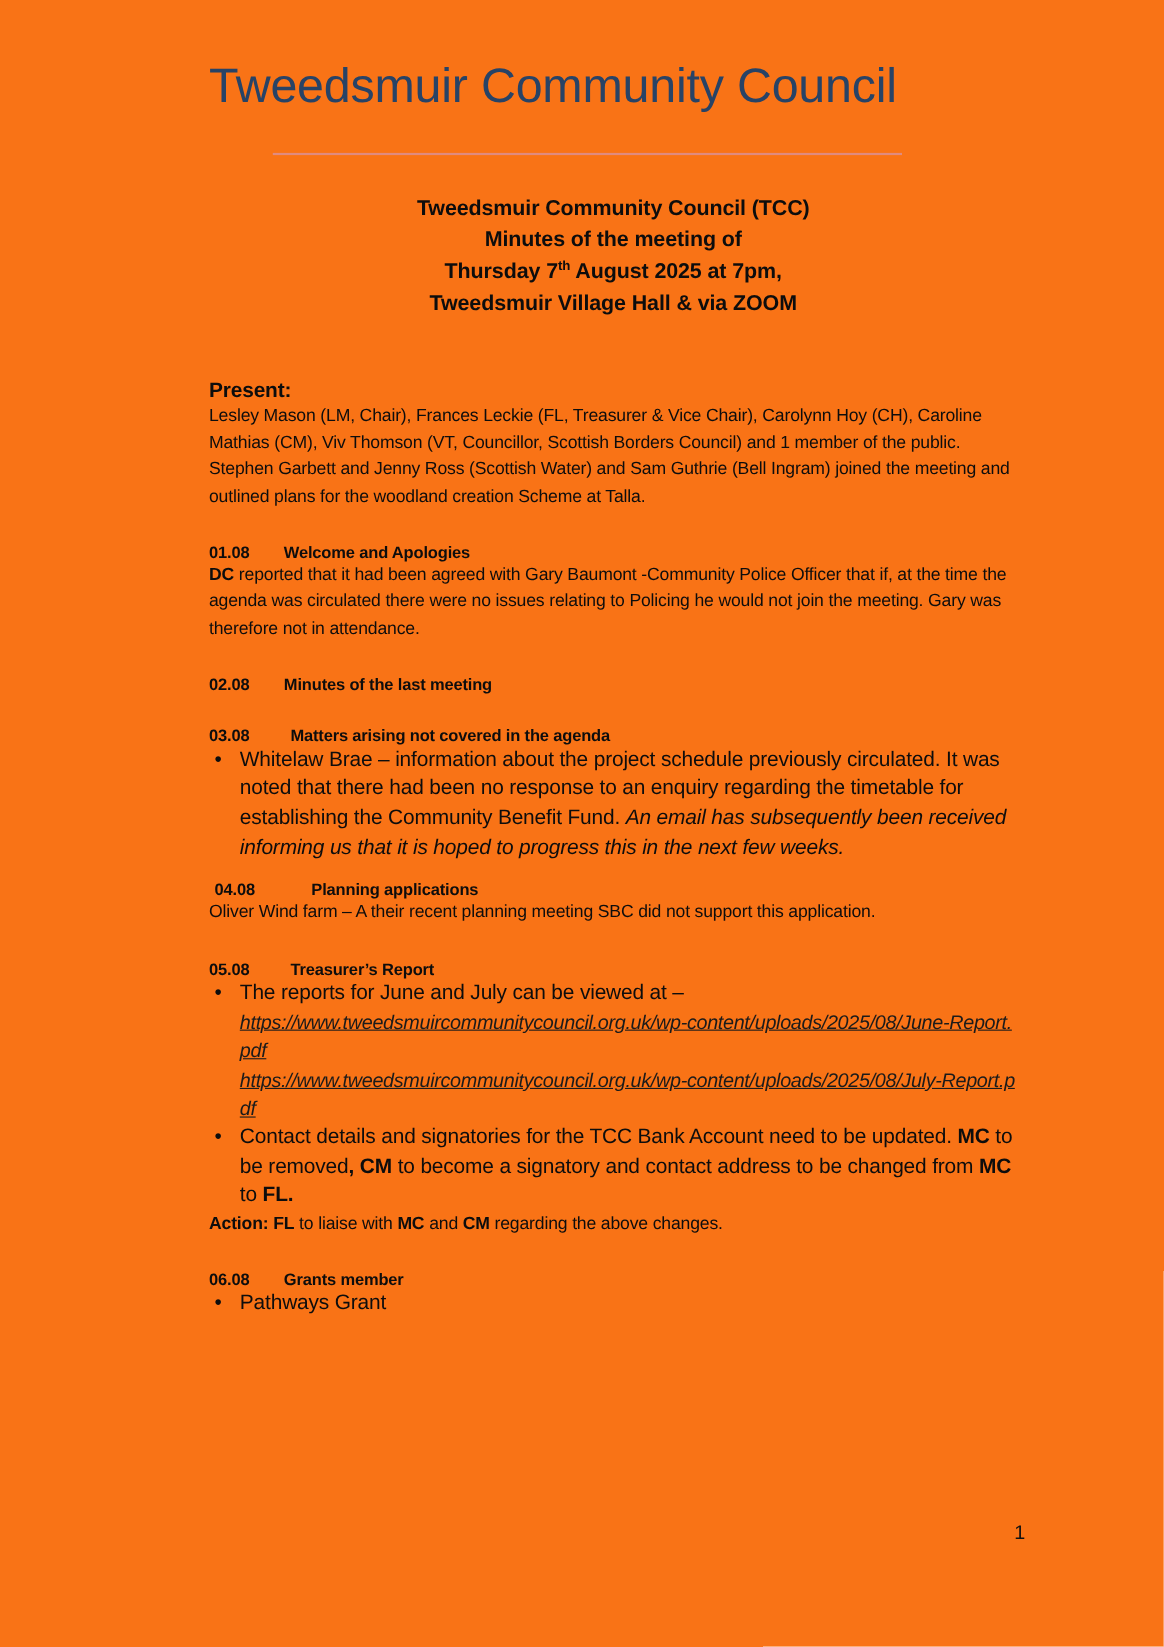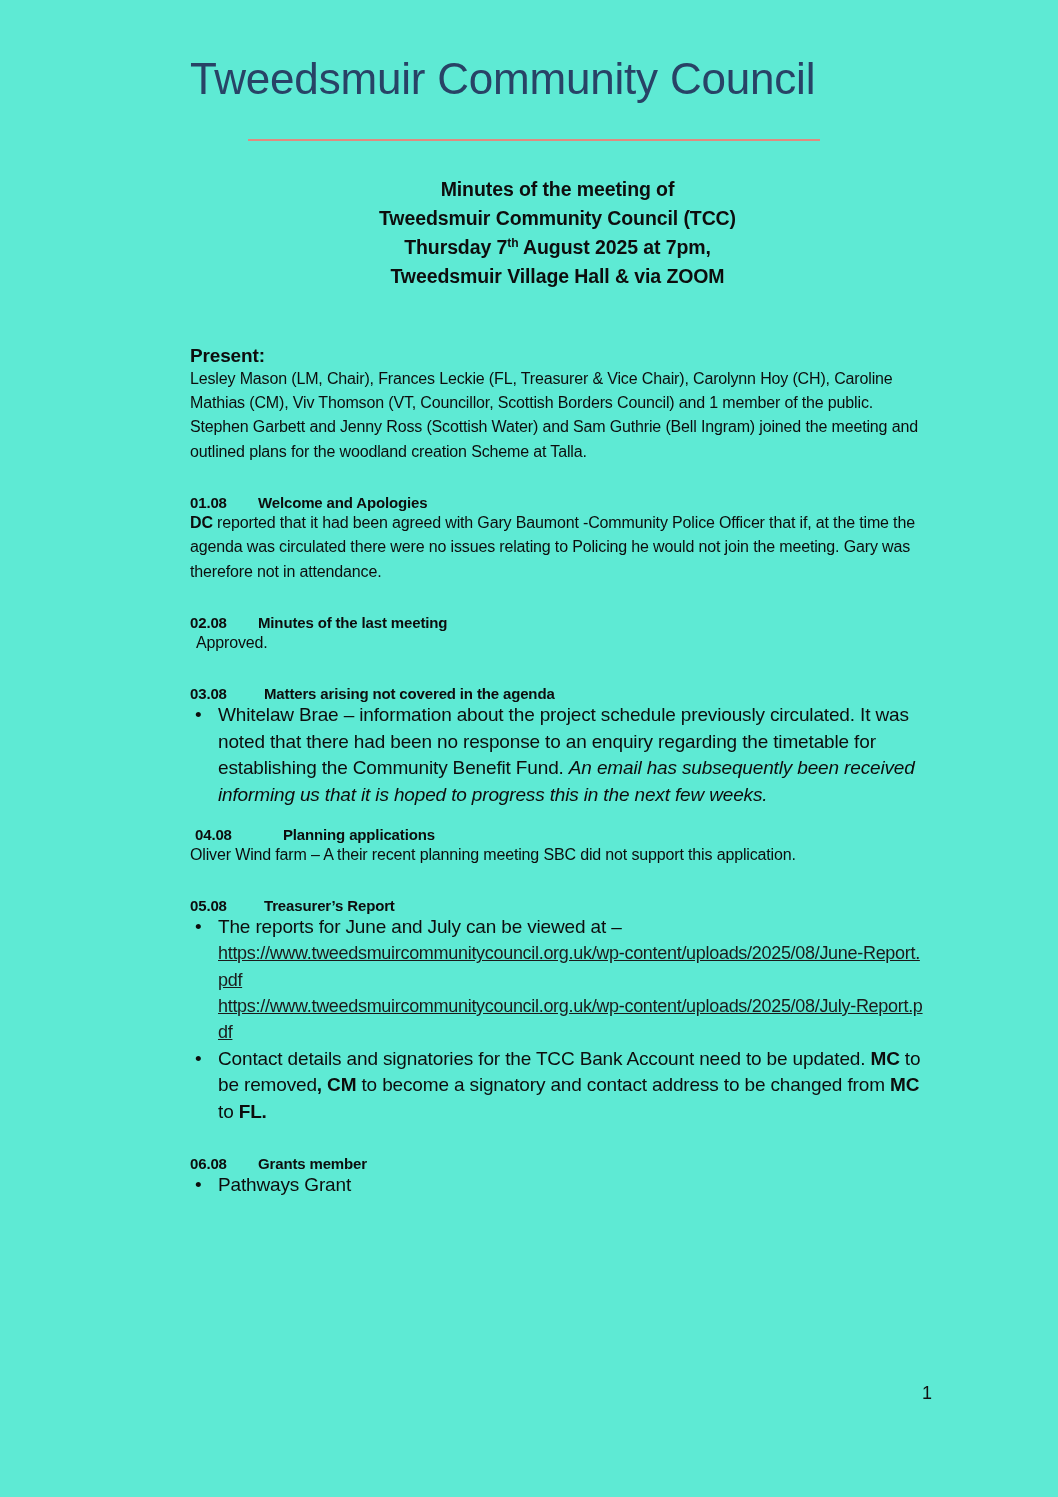--- a/index.html
+++ b/index.html
@@ -9,21 +9,21 @@
     background: #ffffff;
   }
   body {
     font-family: "Liberation Sans", sans-serif;
     color: #0d0d0d;
   }
   .page {
     position: relative;
     width: 1058px;
     height: 1497px;
-    background: #5eead4;
+    background: #f97316;
     box-sizing: border-box;
     overflow: hidden;
   }
   .content {
     position: absolute;
     left: 190px;
     top: 0;
     width: 735px;
   }
 
@@ -125,20 +125,21 @@
   .italic { font-style: italic; }
   b, .b { font-weight: bold; text-align: right; }
 
   
   .link-block {
     margin: 0;
     padding-left: 28px;
     font-size: 18px;
     line-height: 1.46;
     letter-spacing: -0.3px;
+    font-style: italic;
   }
   a.doc-link {
     color: #1b1b1b;
     text-decoration: underline;
     word-break: break-all;
   }
 
   .indent-approved { padding-left: 6px; }
 
   
@@ -156,40 +157,39 @@
 <div class="page">
 
   <div class="content">
 
     <div class="masthead">
       <div class="masthead-title">Tweedsmuir Community Council</div>
       <div class="masthead-rule"></div>
     </div>
 
     <div class="meeting-heading">
+      <span class="line">Tweedsmuir Community Council (TCC)</span>
       <span class="line">Minutes of the meeting of</span>
-      <span class="line">Tweedsmuir Community Council (TCC)</span>
       <span class="line"><span>Thursday 7</span><sup>th</sup><span> August 2025 at 7pm,</span></span>
       <span class="line">Tweedsmuir Village Hall &amp; via ZOOM</span>
     </div>
 
     <div class="gap-present">
       <div class="label-bold">Present:</div>
       <p class="para gap-sm">Lesley Mason (LM, Chair), Frances Leckie (FL, Treasurer &amp; Vice Chair), Carolynn Hoy (CH), Caroline Mathias (CM), Viv Thomson (VT, Councillor, Scottish Borders Council) and 1 member of the public.</p>
       <p class="para gap-md">Stephen Garbett and Jenny Ross (Scottish Water) and Sam Guthrie (Bell Ingram) joined the meeting and outlined plans for the woodland creation Scheme at Talla.</p>
     </div>
 
     <div class="gap-lg">
       <div class="section-heading sh-gap-1"><span class="num">01.08</span><span>Welcome and Apologies</span></div>
       <p class="para gap-sm"><b>DC</b><span> reported that it had been agreed with Gary Baumont -Community Police Officer that if, at the time the agenda was circulated there were no issues relating to Policing he would not join the meeting.  Gary was therefore not in attendance.</span></p>
     </div>
 
     <div class="gap-lg">
       <div class="section-heading sh-gap-1"><span class="num">02.08</span><span>Minutes of the last meeting</span></div>
-      <p class="para gap-sm indent-approved">Approved.</p>
     </div>
 
     <div class="gap-lg">
       <div class="section-heading sh-gap-2"><span class="num">03.08</span><span>Matters arising not covered in the agenda</span></div>
       <ul class="bullets gap-sm">
         <li class="tight"><span class="dot">•</span><span>Whitelaw Brae – information about the project schedule previously circulated.  It was noted that there had been no response to an enquiry regarding the timetable for establishing the Community Benefit Fund. </span><span class="italic">An email has subsequently been received informing us that it is hoped to progress this in the next few weeks.</span></li>
       </ul>
     </div>
 
     <div class="gap-sm">
@@ -203,20 +203,21 @@
       <ul class="bullets gap-sm">
         <li><span class="dot">•</span><span>The reports for June and July can be viewed at –</span></li>
       </ul>
 
       <p class="link-block gap-sm"><a class="doc-link" href="#">https://www.tweedsmuircommunitycouncil.org.uk/wp-content/uploads/2025/08/June-Report.pdf</a><br><a class="doc-link" href="#">https://www.tweedsmuircommunitycouncil.org.uk/wp-content/uploads/2025/08/July-Report.pdf</a></p>
 
       <ul class="bullets gap-md">
         <li><span class="dot">•</span><span>Contact details and signatories for the TCC Bank Account need to be updated.  </span><b>MC</b><span> to be removed</span><b>, CM</b><span> to become a signatory and contact address to be changed from </span><b>MC</b><span> to </span><b>FL.</b></li>
       </ul>
 
+      <p class="para gap-md"><b>Action:</b><span>&nbsp;</span><b>FL</b><span> to liaise with </span><b>MC</b><span> and </span><b>CM</b><span> regarding the above changes.</span></p>
     </div>
 
     <div class="gap-lg">
       <div class="section-heading sh-gap-1"><span class="num">06.08</span><span>Grants member</span></div>
       <ul class="bullets gap-sm">
         <li><span class="dot">•</span><span>Pathways Grant</span></li>
       </ul>
     </div>
 
   </div>

